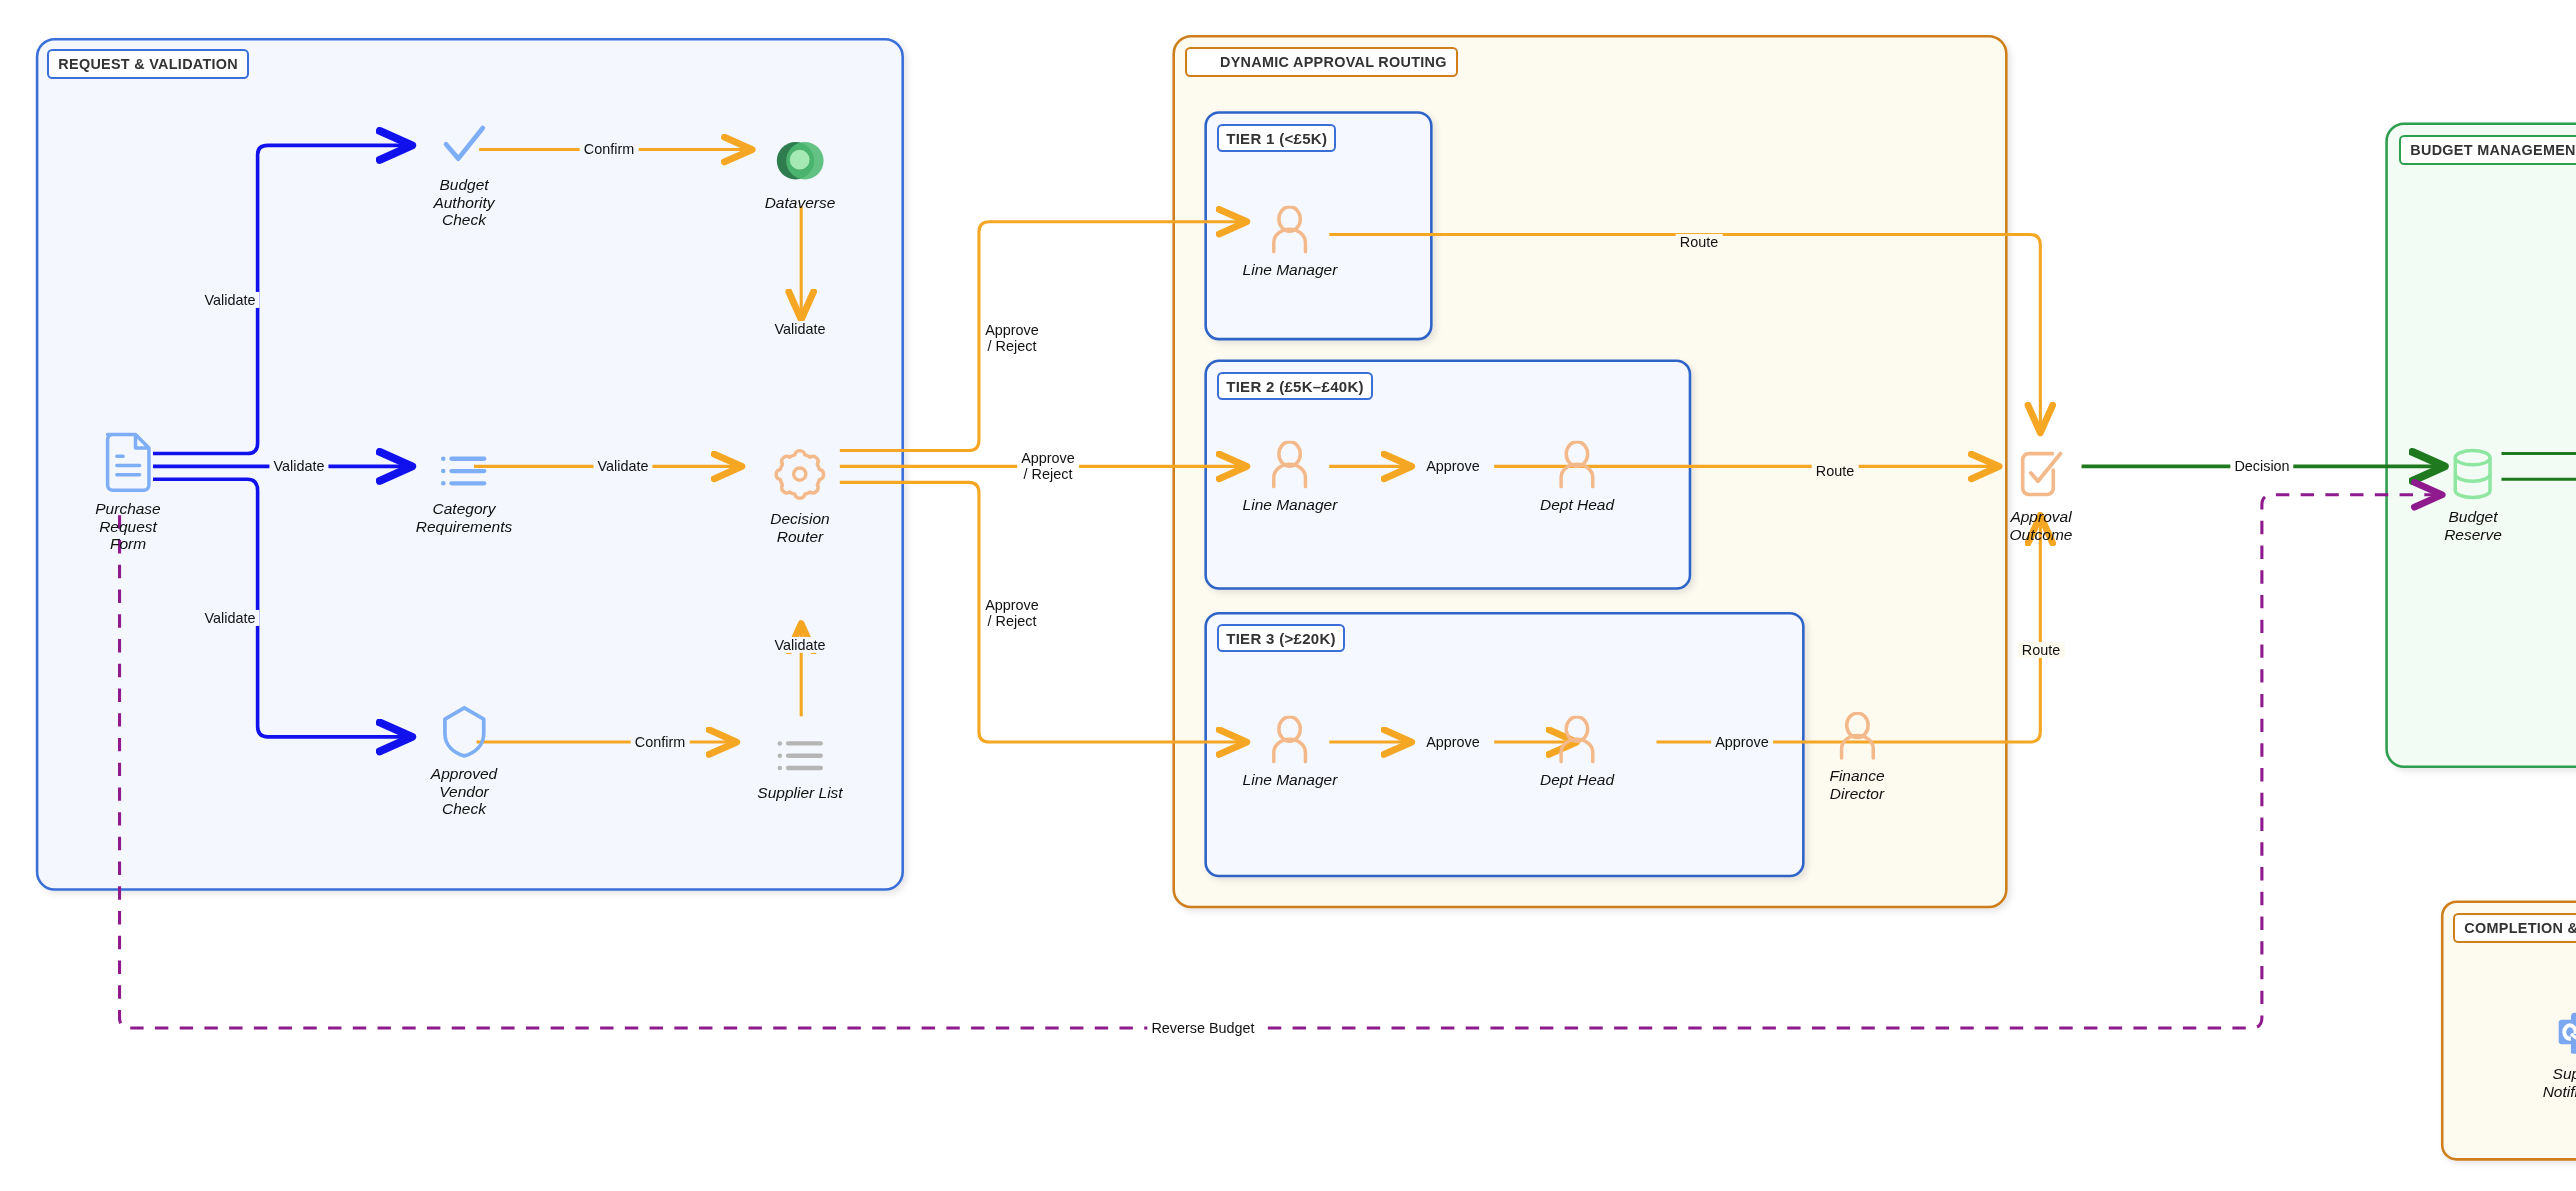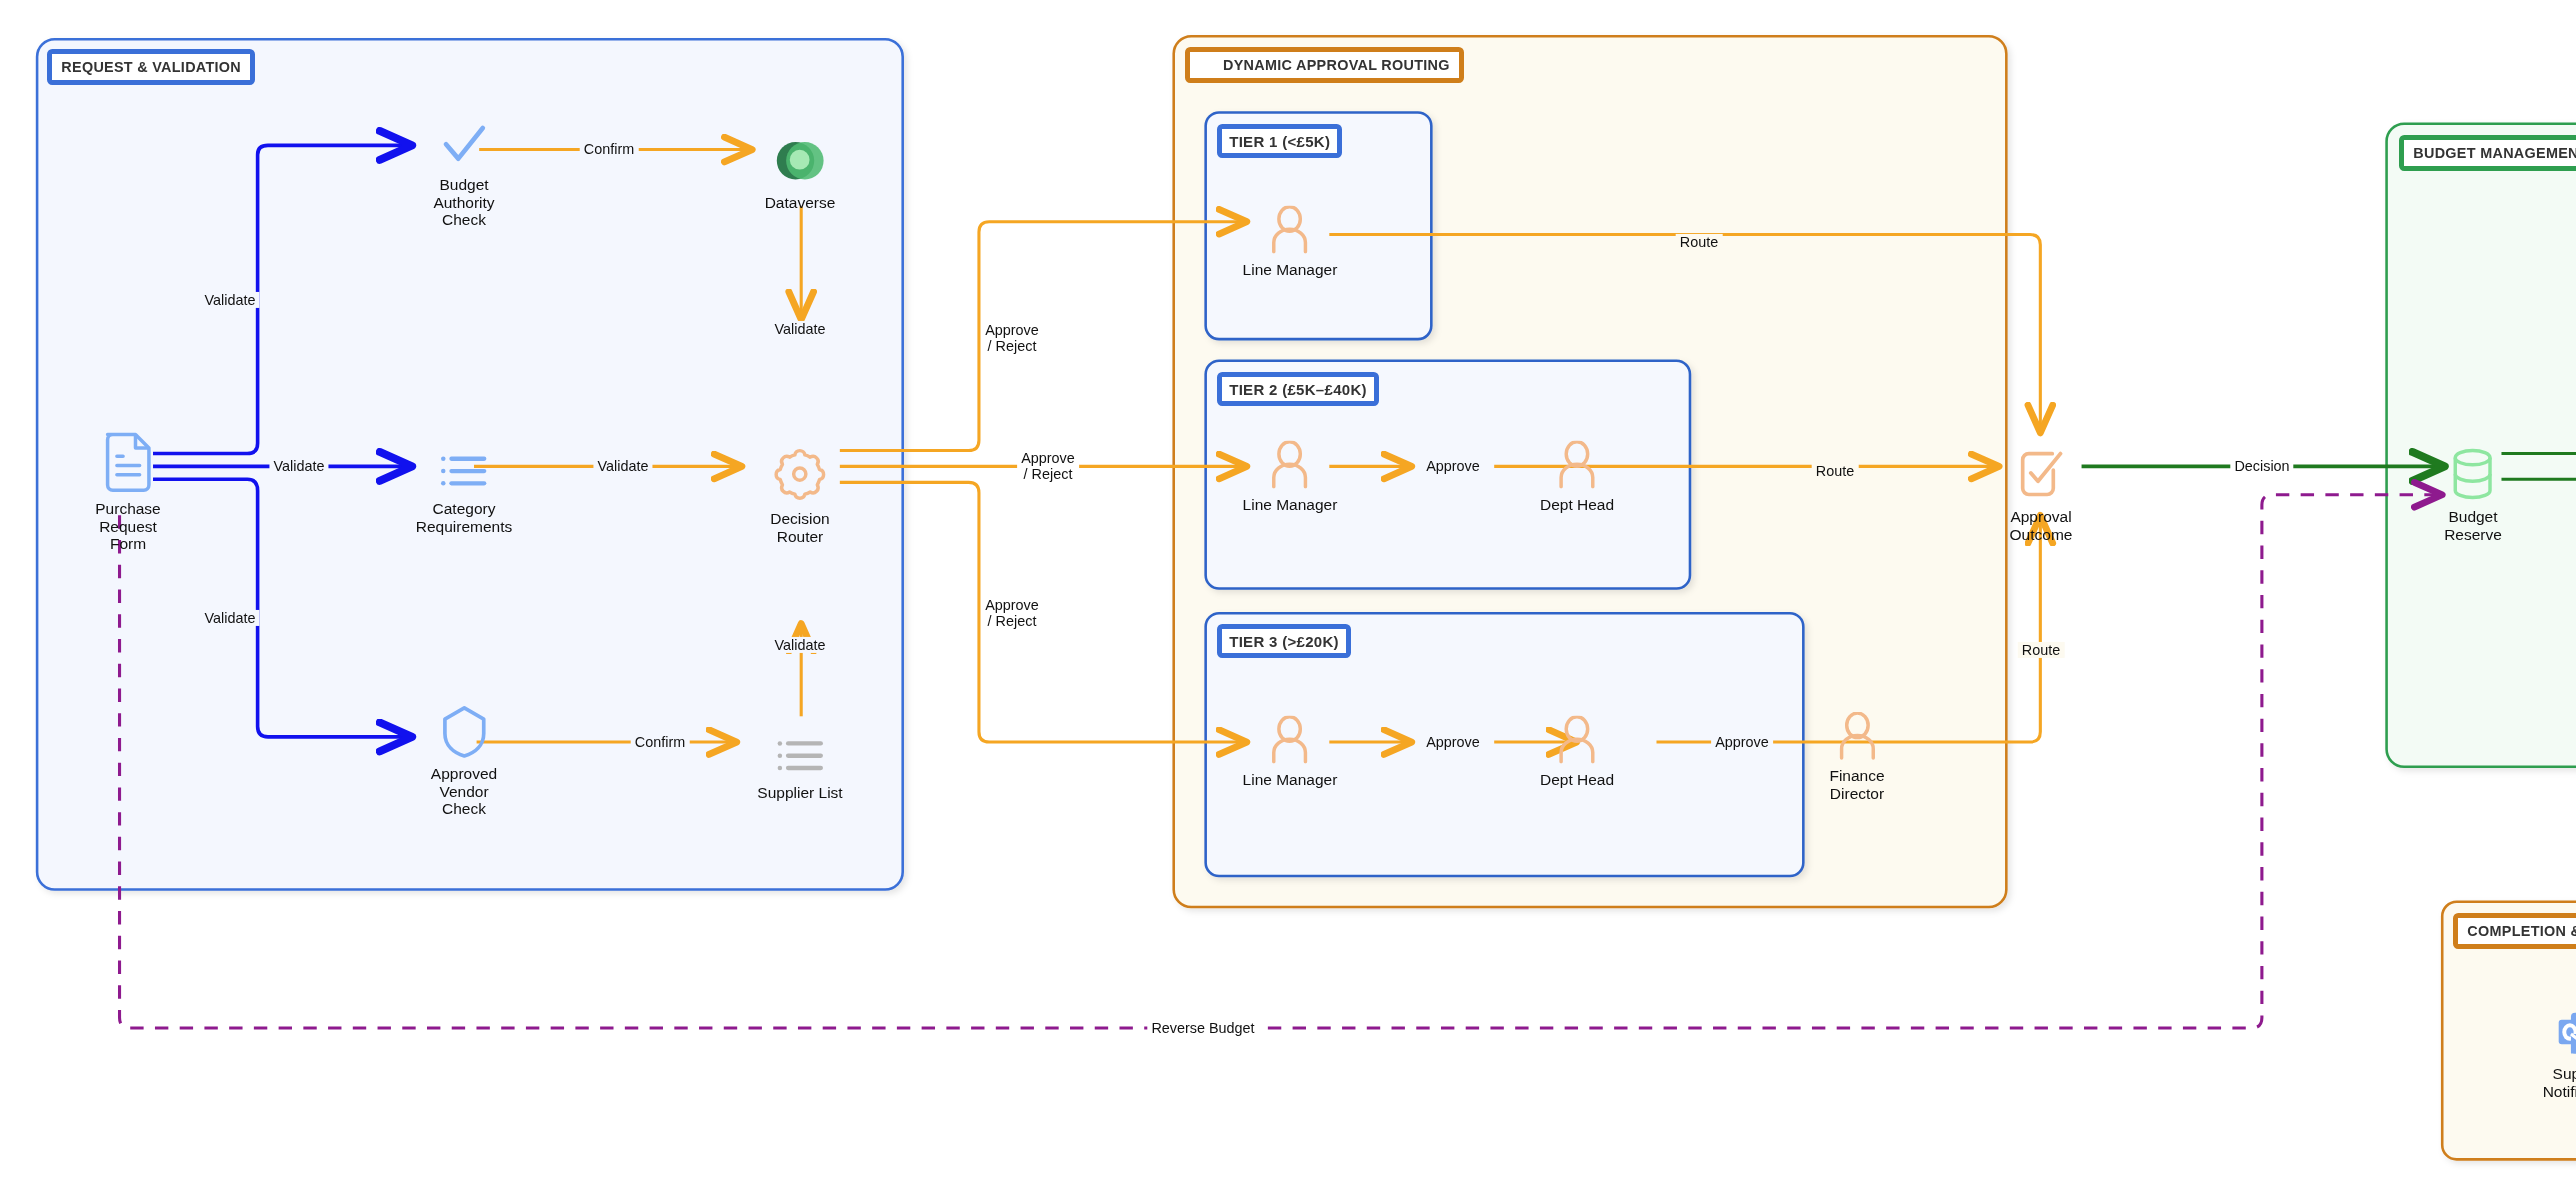--- a/index.html
+++ b/index.html
@@ -2,32 +2,32 @@
 <html style="font-size:8.2px"><head>
 <meta charset="utf-8">
 <style>
   html,body{margin:0;padding:0;background:#ffffff;}
   body{width:3669px;height:1192px;position:relative;overflow:hidden;
        font-family:"Liberation Sans","DejaVu Sans",sans-serif;}
   #stage{position:absolute;left:0;top:0;width:3669px;height:1192px;}
   svg#canvas{position:absolute;left:0;top:0;width:3669px;height:1192px;}
 
   .grp-label{
-    position:absolute;background:#ffffff;border:5px solid #a21caf;
+    position:absolute;background:#ffffff;border:2px solid #a21caf;
     border-radius:5.2px;padding:5.2px 9.3px;font-size:14.4px;font-weight:700;
     color:#333;letter-spacing:0.3px;white-space:nowrap;
     display:flex;align-items:center;gap:5.2px;
   }
   .grp-blue{border-color:#3a6fd8;}
   .grp-orange{border-color:#cf7e1a;}
   .grp-green{border-color:#2e9e4f;}
   .grp-tier{border-color:#3a6fd8;font-size:15px;padding:3.6px 7.2px;}
 
   .node{position:absolute;display:flex;flex-direction:column;align-items:center;
-        transform:translate(-50%,-50%);}
+        transform:translate(-50%,-50%);font-style:italic;}
   .node .ic{display:flex;align-items:center;justify-content:center;}
   .node .lbl{margin-top:7.2px;font-size:15.5px;color:#111;text-align:center;
              line-height:1.12;white-space:pre-line;}
 
   .edge-label{position:absolute;transform:translate(-50%,-50%);
     background:transparent;font-size:14.4px;color:#111;text-align:center;
     line-height:1.12;white-space:pre-line;padding:0 4.1px;}
   .edge-label.onwhite{background:#ffffff;}
   .edge-label.onblue{background:#f4f7fe;}
   .edge-label.onorange{background:#fdfaf0;}

